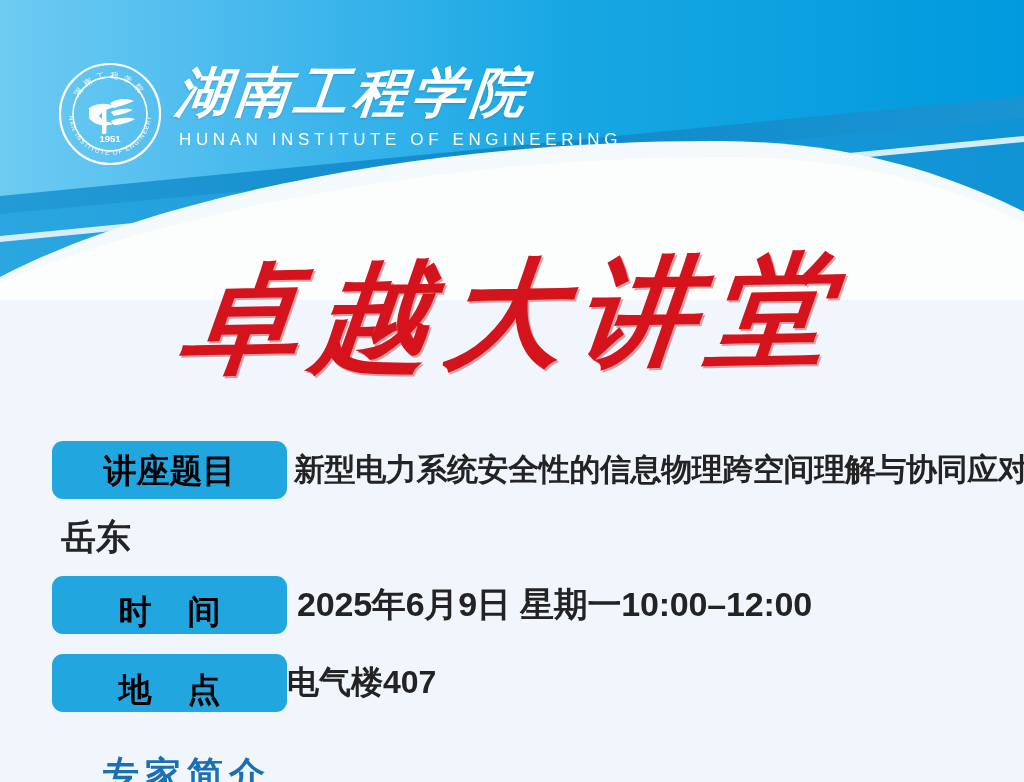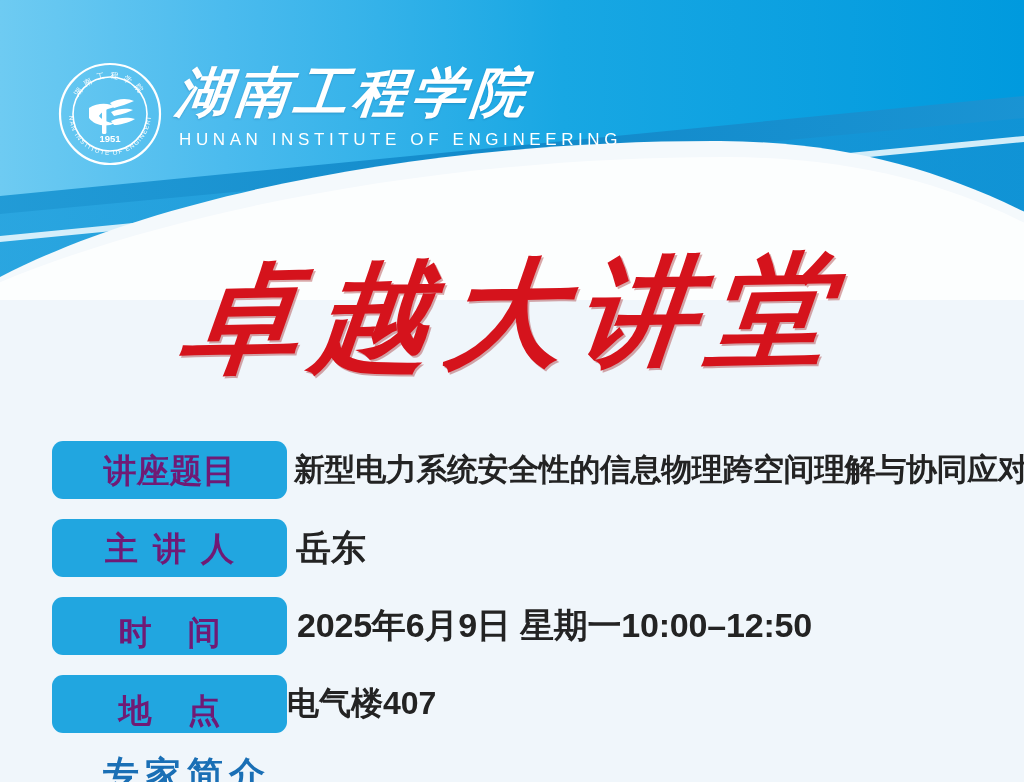--- a/index.html
+++ b/index.html
@@ -61,21 +61,21 @@
   .info{position:absolute;left:52px;top:441px;width:960px;z-index:5;}
   .row{display:flex;align-items:center;margin-bottom:20px;}
   .row:last-child{margin-bottom:0;}
   .pill{
     flex:0 0 235px;width:235px;height:58px;border-radius:11px;
     background:#21a6e0;
     display:flex;align-items:center;justify-content:center;
     box-sizing:border-box;
   }
   .pill span{
-    color:#701a75;font-size:33px;font-weight:700;line-height:1;
+    color:#000000;font-size:33px;font-weight:700;line-height:1;
     font-family:"Liberation Sans","DejaVu Sans",sans-serif;
     white-space:nowrap;
   }
   .pill.spaced span{letter-spacing:15px;text-indent:15px;}
   .pill.wide   span{letter-spacing:36px;text-indent:36px;margin-top:13px;}
   .val{
     margin-left:8px;color:#232323;line-height:1.05;
     font-weight:700;white-space:nowrap;
     font-family:"Liberation Sans","DejaVu Sans",sans-serif;
   }
@@ -173,31 +173,28 @@
   <div class="info">
 
     <div class="row">
       <div class="pill">
         <span>讲座题目</span>
       </div>
       <div class="val topic">新型电力系统安全性的信息物理跨空间理解与协同应对机制</div>
     </div>
 
     <div class="row">
-      <div class="pill spaced">
-        <span>主讲人</span>
-      </div>
       <div class="val person">岳东</div>
     </div>
 
     <div class="row">
       <div class="pill wide">
         <span>时间</span>
       </div>
-      <div class="val time">2025年6月9日 星期一10:00–12:50</div>
+      <div class="val time">2025年6月9日 星期一10:00–12:00</div>
     </div>
 
     <div class="row">
       <div class="pill wide">
         <span>地点</span>
       </div>
       <div class="val place">电气楼407</div>
     </div>
 
   </div>

